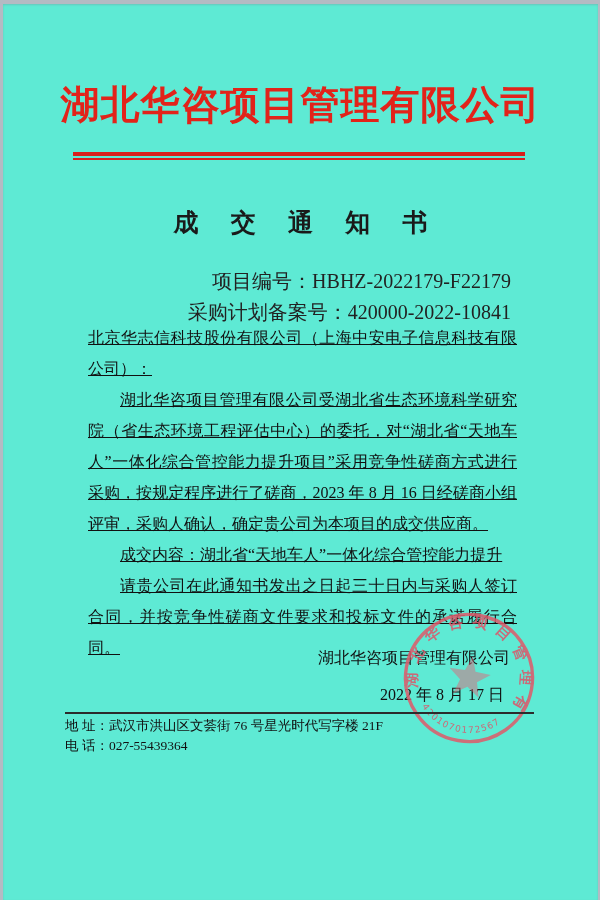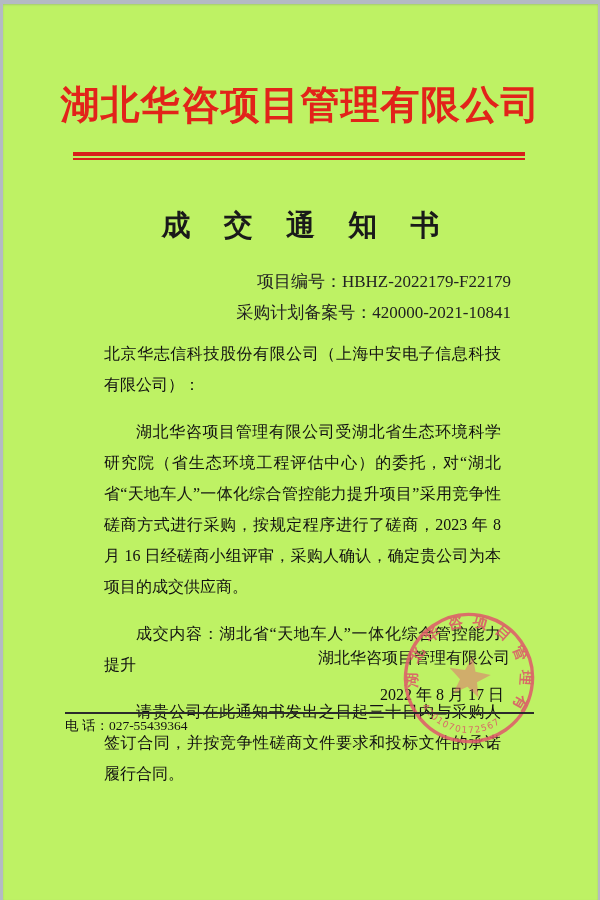--- a/index.html
+++ b/index.html
@@ -3,48 +3,48 @@
 <meta charset="utf-8">
 <style>
   html,body{margin:0;padding:0;}
   body{
     width:600px;height:900px;position:relative;overflow:hidden;
     background:#b4bac3;
     font-family:"Liberation Serif","DejaVu Serif",serif;
   }
   .page{
     position:absolute;top:4px;left:3px;right:2px;bottom:0;
-    background:#bef264;
+    background:#5eead4;
     box-shadow:inset 0 1px 2px rgba(120,128,140,.35);
   }
   .header-name{
     position:absolute;top:74px;left:0;right:0;
     text-align:center;
     font-size:39px;font-weight:bold;color:#e2231a;
     letter-spacing:1px;white-space:nowrap;
   }
   .rule{position:absolute;top:148px;left:70px;width:452px;}
   .rule-thick{height:4px;background:#d8201b;}
   .rule-thin{height:2px;background:#d8201b;margin-top:2px;}
   .doc-title{
     position:absolute;top:202px;left:0;right:0;
-    text-align:center;font-size:29px;font-weight:bold;color:#1a1a1a;
+    text-align:center;font-size:25px;font-weight:bold;color:#1a1a1a;
     letter-spacing:13px;text-indent:13px;white-space:nowrap;
   }
   .meta{
     position:absolute;top:262px;right:87px;
-    text-align:right;font-size:17px;line-height:31px;color:#222;
+    text-align:right;font-size:20px;line-height:31px;color:#222;
     white-space:nowrap;
   }
   .body-text{
     position:absolute;top:318px;left:85px;width:429px;
     font-size:16px;line-height:31px;color:#111;
     text-align:justify;
   }
-  .body-text p{margin:16px;padding:0;}
+  .body-text p{margin:0;padding:0;text-decoration:underline;}
   .indent{text-indent:2em;}
   .gap-sm{margin-top:3px;}
   .sign-company{
     position:absolute;top:644px;right:88px;
     font-size:16px;color:#111;white-space:nowrap;
   }
   .sign-date{
     position:absolute;top:681px;right:94px;
     font-size:16px;color:#111;white-space:nowrap;
   }
@@ -77,21 +77,21 @@
 
   <div class="rule">
     <div class="rule-thick"></div>
     <div class="rule-thin"></div>
   </div>
 
   <div class="doc-title">成 交 通 知 书</div>
 
   <div class="meta">
     <div>项目编号：HBHZ-2022179-F22179</div>
-    <div>采购计划备案号：420000-2021-10841</div>
+    <div>采购计划备案号：420000-2022-10841</div>
   </div>
 
   <div class="body-text">
     <p>北京华志信科技股份有限公司（上海中安电子信息科技有限公司）：</p>
     <p class="indent">湖北华咨项目管理有限公司受湖北省生态环境科学研究院（省生态环境工程评估中心）的委托，对“湖北省“天地车人”一体化综合管控能力提升项目”采用竞争性磋商方式进行采购，按规定程序进行了磋商，2023 年 8 月 16 日经磋商小组评审，采购人确认，确定贵公司为本项目的成交供应商。</p>
     <p class="indent gap-sm">成交内容：湖北省“天地车人”一体化综合管控能力提升</p>
     <p class="indent gap-sm">请贵公司在此通知书发出之日起三十日内与采购人签订合同，并按竞争性磋商文件要求和投标文件的承诺履行合同。</p>
   </div>
 
   <div class="sign-company">湖北华咨项目管理有限公司</div>
@@ -109,16 +109,17 @@
       <textPath href="#sealArcTop" startOffset="2">湖北华咨项目管理有限公司</textPath>
     </text>
     <text class="seal-num">
       <textPath href="#sealArcBottom" startOffset="2">4201070172567</textPath>
     </text>
   </svg>
 
   <div class="footer-rule"></div>
 
   <div class="footer">
+    <div>地 址：武汉市洪山区文荟街 76 号星光时代写字楼 21F</div>
     <div>电 话：027-55439364</div>
   </div>
 
 </div>
 
 </body></html>

